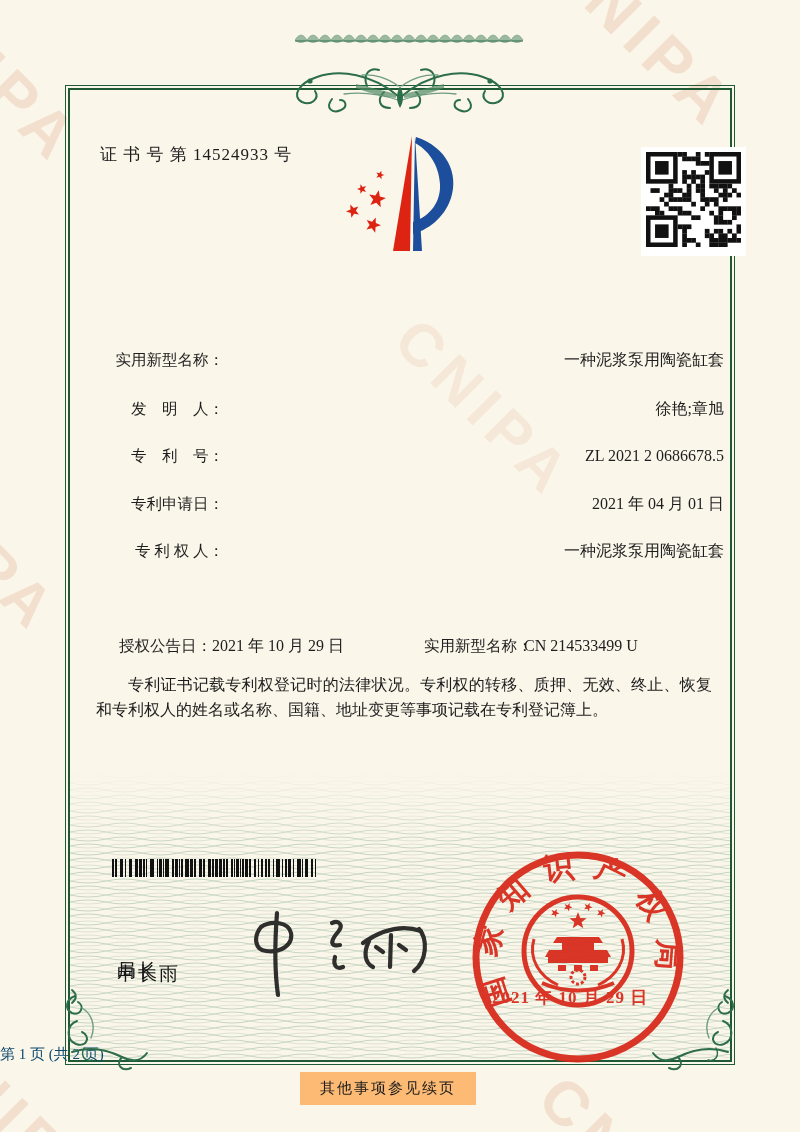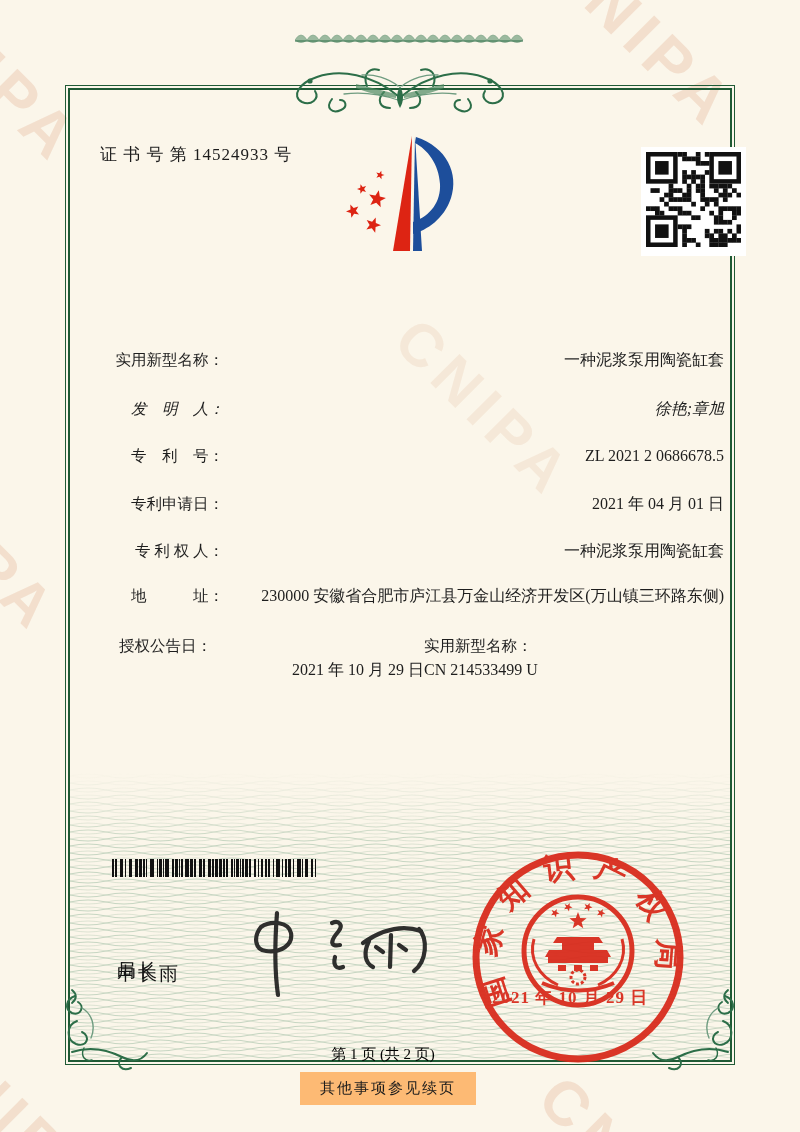--- a/index.html
+++ b/index.html
@@ -24,32 +24,32 @@
   }
   .content{position:absolute;left:0;top:12px;width:732px;height:1132px;z-index:3;}
   .cert-no{position:absolute;left:100px;top:131px;font-size:17px;letter-spacing:1px;color:#1c1c1c;}
   .title{
     position:absolute;left:0;top:240px;width:800px;text-align:center;
     font-size:42px;font-weight:bold;letter-spacing:4px;color:#0d0d0d;
   }
   .row{position:absolute;left:112px;width:612px;display:flex;font-size:16px;line-height:24px;color:#1e1e1e;text-align:right;}
   .row .lbl{flex:none;width:112px;white-space:pre;font-size:15.5px;}
   .row .val{flex:1;}
-  .grant-pair{display:flex;flex-direction:column;}
+  .grant-pair{display:flex;}
   .grant-pair .lbl{flex:none;width:100px;white-space:pre;font-size:15.5px;}
   .paras{
     position:absolute;left:96px;top:660px;width:616px;font-size:16px;
     line-height:25px;text-align:justify;color:#1c1c1c;
   }
   .paras p{margin:0;text-indent:2em;}
   .barcode{position:absolute;left:112px;top:847px;}
   .sig-label{position:absolute;left:117px;font-size:19px;color:#141414;letter-spacing:2px;}
   .signature-svg{position:absolute;left:235px;top:893px;}
   .seal{position:absolute;left:468px;top:835px;opacity:0.94;mix-blend-mode:multiply;}
-  .page-info{position:absolute;left:0;top:1033px;width:766px;text-align:center;font-size:15px;color:#000000;}
+  .page-info{position:absolute;left:0;top:1033px;width:766px;text-align:left;font-size:15px;color:#0c4a6e;}
   .note-box{
     position:absolute;left:300px;top:1072px;background:#fdba74;
     padding:7px 20px;font-size:15px;color:#1c1c1c;letter-spacing:2px;
   }
   .guilloche{position:absolute;left:70px;top:772px;z-index:2;
     -webkit-mask-image:linear-gradient(to bottom,transparent 0,#000 70px);
     mask-image:linear-gradient(to bottom,transparent 0,#000 70px);}
   .orn{position:absolute;z-index:4;}
   .qr{position:absolute;left:641px;top:135px;background:#fff;padding:5px;}
   .logo{position:absolute;left:334px;top:117px;}
@@ -365,53 +365,50 @@
           <rect x="4.523809523809524" y="67.85714285714286" width="22.61904761904762" height="22.61904761904762" fill="#fff"></rect>
           <rect x="9.047619047619047" y="72.38095238095238" width="13.571428571428571" height="13.571428571428571" fill="#111"></rect>
         </svg>
     </div>
 
 
     <div class="row" style="top:336px;">
       <span class="lbl">实用新型名称：</span>
       <span class="val">一种泥浆泵用陶瓷缸套</span>
     </div>
-    <div class="row" style="top:385px;font-style:italic;">
+    <div class="row" style="top:385px;">
       <span class="lbl">发　明　人：</span>
       <span class="val">徐艳;章旭</span>
     </div>
     <div class="row" style="top:432px;">
       <span class="lbl">专　利　号：</span>
       <span class="val">ZL 2021 2 0686678.5</span>
     </div>
     <div class="row" style="top:480px;gap:43px;">
       <span class="lbl">专利申请日：</span>
       <span class="val">2021 年 04 月 01 日</span>
     </div>
     <div class="row" style="top:527px;">
       <span class="lbl">专 利 权 人：</span>
       <span class="val">一种泥浆泵用陶瓷缸套</span>
-    </div>
-    <div class="row" style="top:572px;">
-      <span class="lbl">地　　　址：</span>
-      <span class="val">230000 安徽省合肥市庐江县万金山经济开发区(万山镇三环路东侧)</span>
     </div>
 
     <div class="row" style="top:622px;">
       <span class="grant-pair" style="width:312px;">
         <span class="lbl">授权公告日：</span>
         <span>2021 年 10 月 29 日</span>
       </span>
       <span class="grant-pair">
         <span class="lbl">实用新型名称：</span>
         <span>CN 214533499 U</span>
       </span>
     </div>
 
     <div class="paras">
+      <p>专利证书记载专利权登记时的法律状况。专利权的转移、质押、无效、终止、恢复和专利权人的姓名或名称、国籍、地址变更等事项记载在专利登记簿上。</p>
     </div>
 
     <svg class="barcode" id="barcodeSvg" width="210" height="18">
         <rect x="0" y="0" width="2" height="18" fill="#111"></rect>
         <rect x="3" y="0" width="2" height="18" fill="#111"></rect>
         <rect x="8" y="0" width="3" height="18" fill="#111"></rect>
         <rect x="13" y="0" width="1" height="18" fill="#111"></rect>
         <rect x="17" y="0" width="3" height="18" fill="#111"></rect>
         <rect x="23" y="0" width="3" height="18" fill="#111"></rect>
         <rect x="27" y="0" width="3" height="18" fill="#111"></rect>

